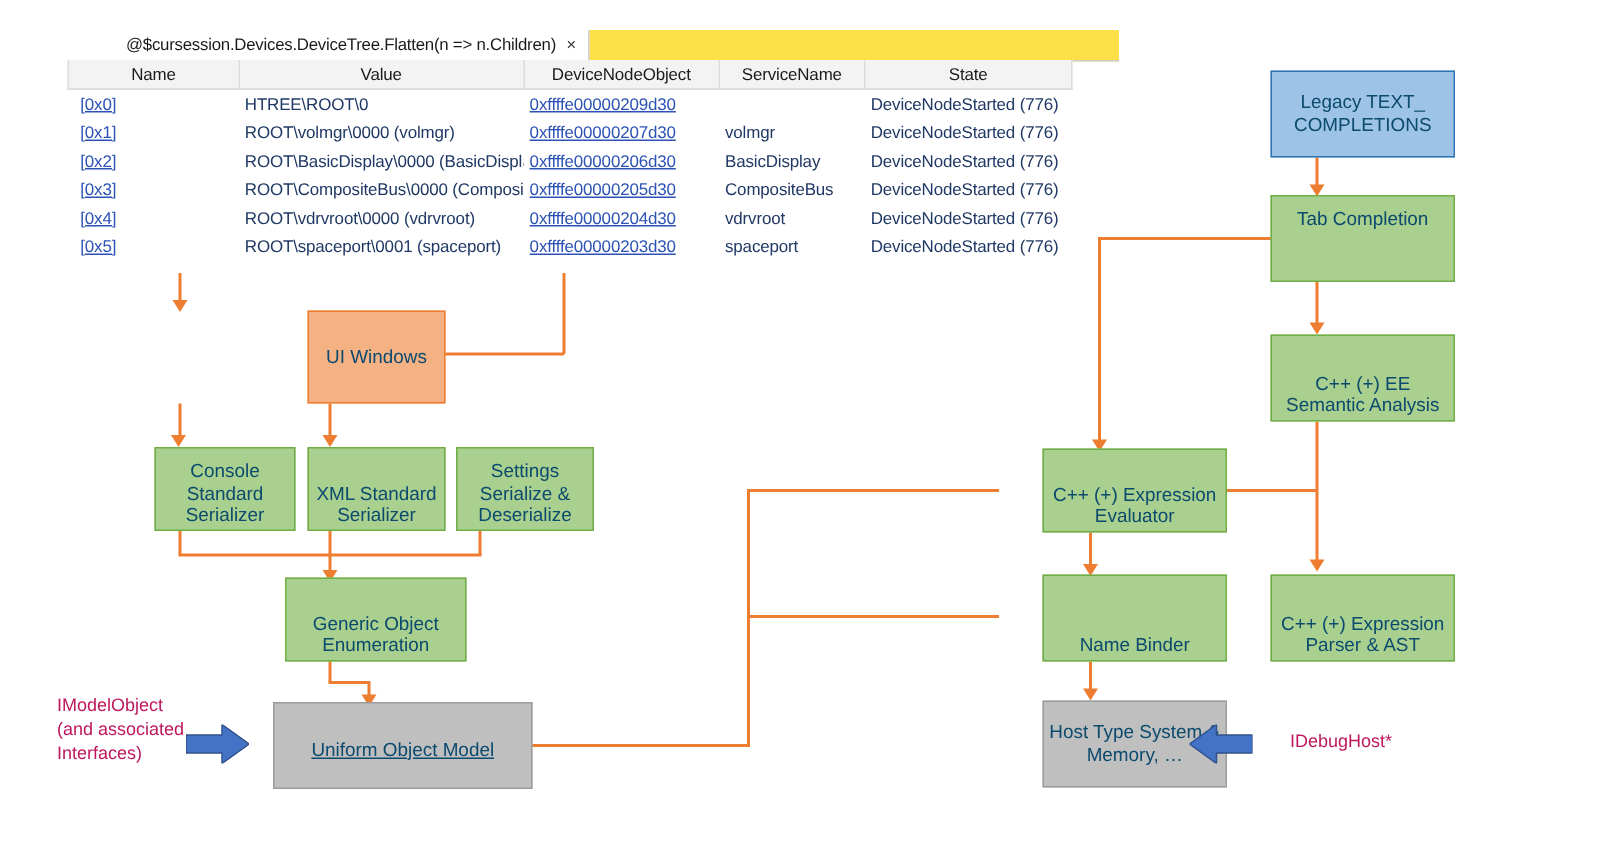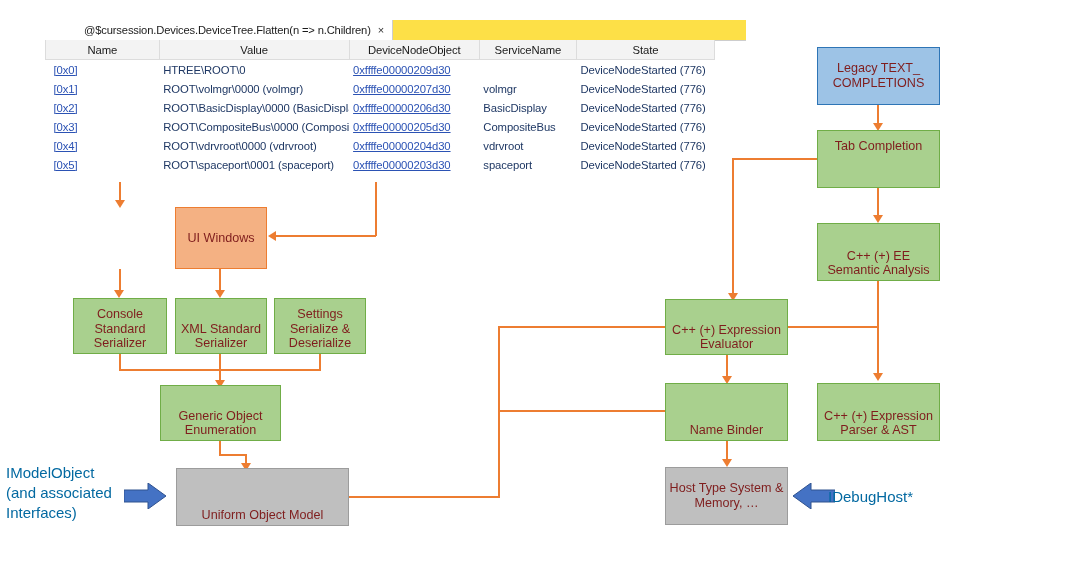--- a/index.html
+++ b/index.html
@@ -97,23 +97,24 @@
 
   
   .box {
     position: absolute;
     box-sizing: border-box;
     display: flex;
     align-items: center;
     justify-content: center;
     text-align: center;
     font-size: 12.6px;
-    color: #7f1d1d;
+    color: #0c4a6e;
     line-height: 1.16;
     padding: 2px;
+    margin-left: 30px;
   }
   .box .lbl { display: block; }
   .box-orange { background: #F4B183; border: 1px solid #ED7D31; }
   .box-green  { background: #A9D08E; border: 1px solid #70AD47; align-items: flex-end; }
   .box-blue   { background: #9DC3E6; border: 1px solid #2E75B6; }
   .box-gray   { background: #BFBFBF; border: 1px solid #9C9C9C; }
 
   
   .ln {
     position: absolute;
@@ -135,24 +136,25 @@
     border-bottom: 5px solid transparent;
     border-right: 8px solid #ED7D31;
   }
 
   
   .bluearrow { position: absolute; }
 
   
   .freetext {
     position: absolute;
-    font-size: 15px;
-    color: #0369a1;
+    font-size: 12px;
+    color: #be185d;
     line-height: 1.32;
     white-space: pre-line;
+    margin-left: 32px;
   }
 </style>
 </head>
 <body>
 
 <div id="canvas">
 
   <div class="panel">
 
     <div class="tabstrip">
@@ -303,21 +305,21 @@
 Serialize &amp;
 Deserialize</span>
   </div>
 
   <div class="box box-green" style="left:160px; top:385px; width:121px; height:56px;">
     <span class="lbl">Generic
 Object
 Enumeration</span>
   </div>
 
-  <div class="box box-gray" style="left:176px; top:468px; width:173px; height:58px; align-items:flex-end; padding-top:8px;">
+  <div class="box box-gray" style="left:152px; top:468px; width:173px; height:58px; align-items:center; padding-top:8px;text-decoration:underline;">
     <span class="lbl">Uniform Object Model</span>
   </div>
 
   <div class="box box-blue" style="left:817px; top:47px; width:123px; height:58px;">
     <span class="lbl">Legacy
 TEXT_
 COMPLETIONS</span>
   </div>
 
   <div class="box box-green" style="left:817px; top:130px; width:123px; height:58px; align-items:flex-start; padding-top:8px;">

